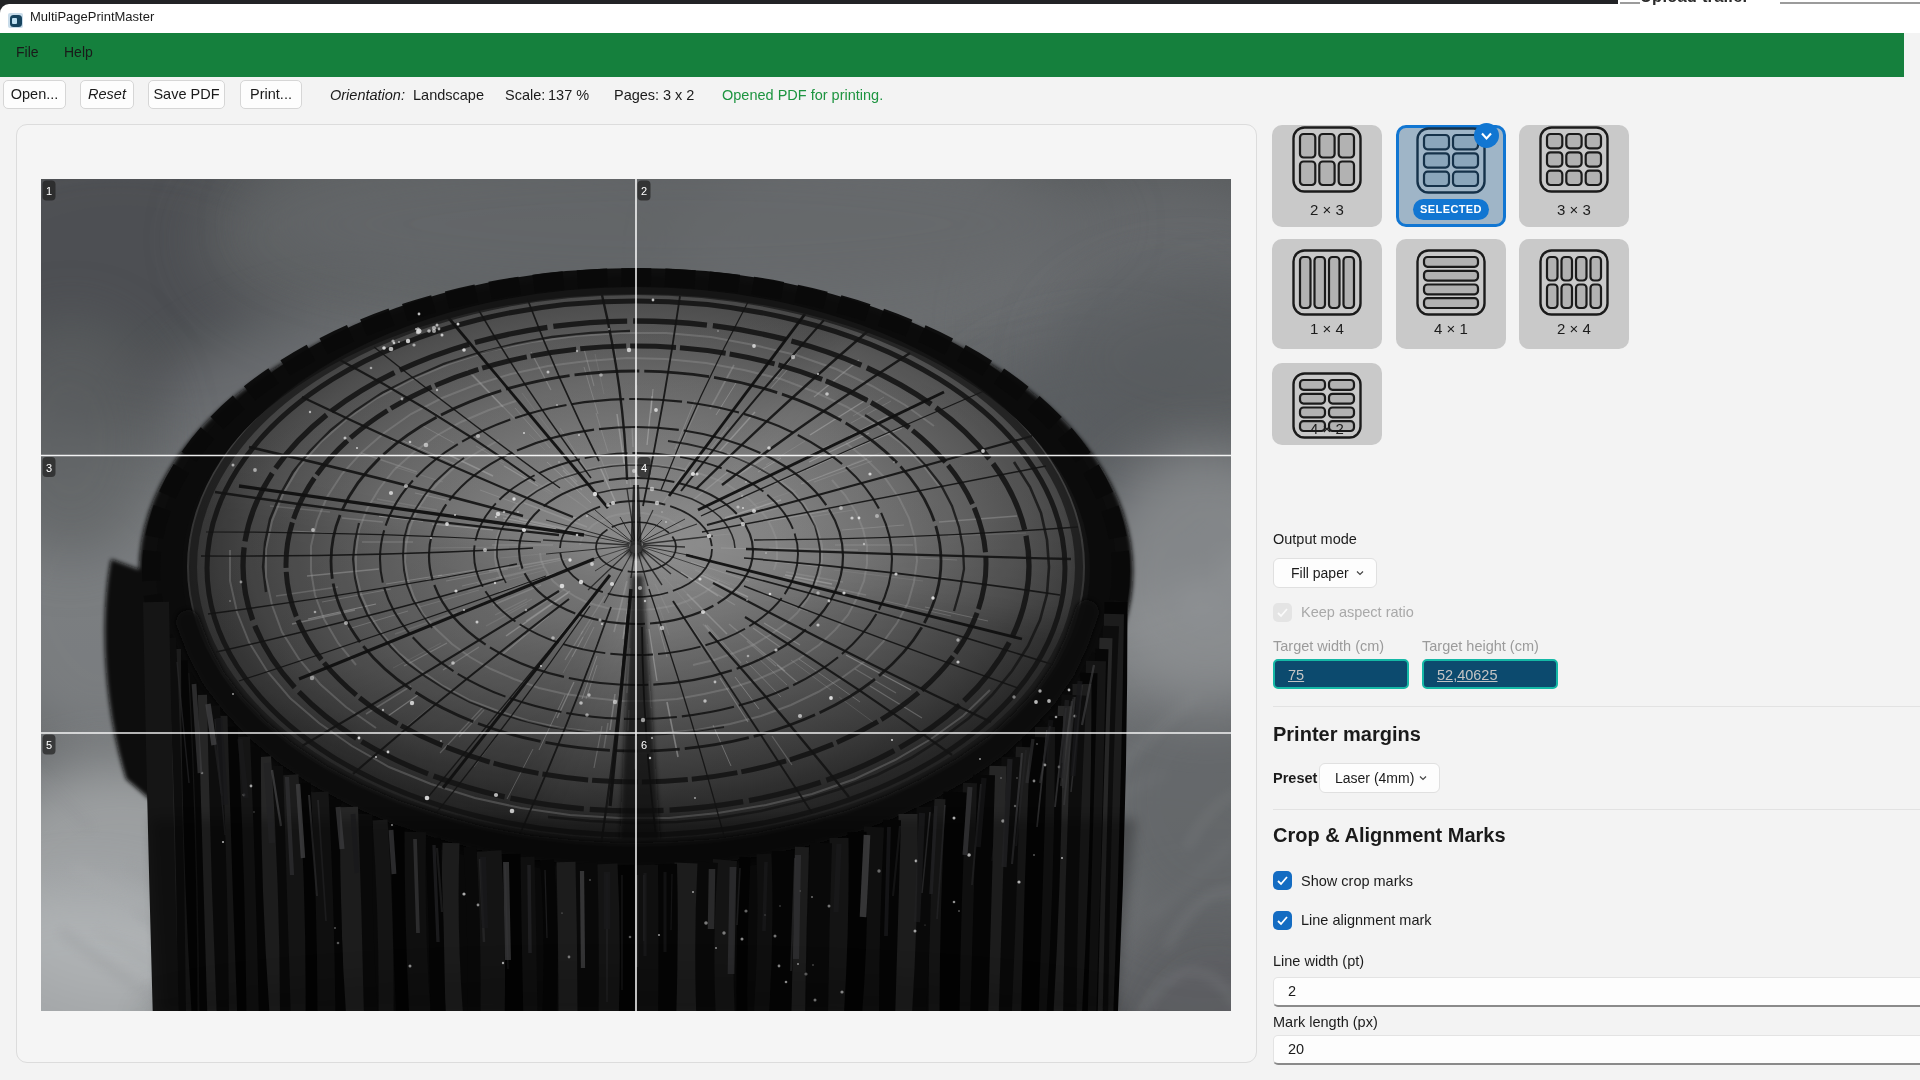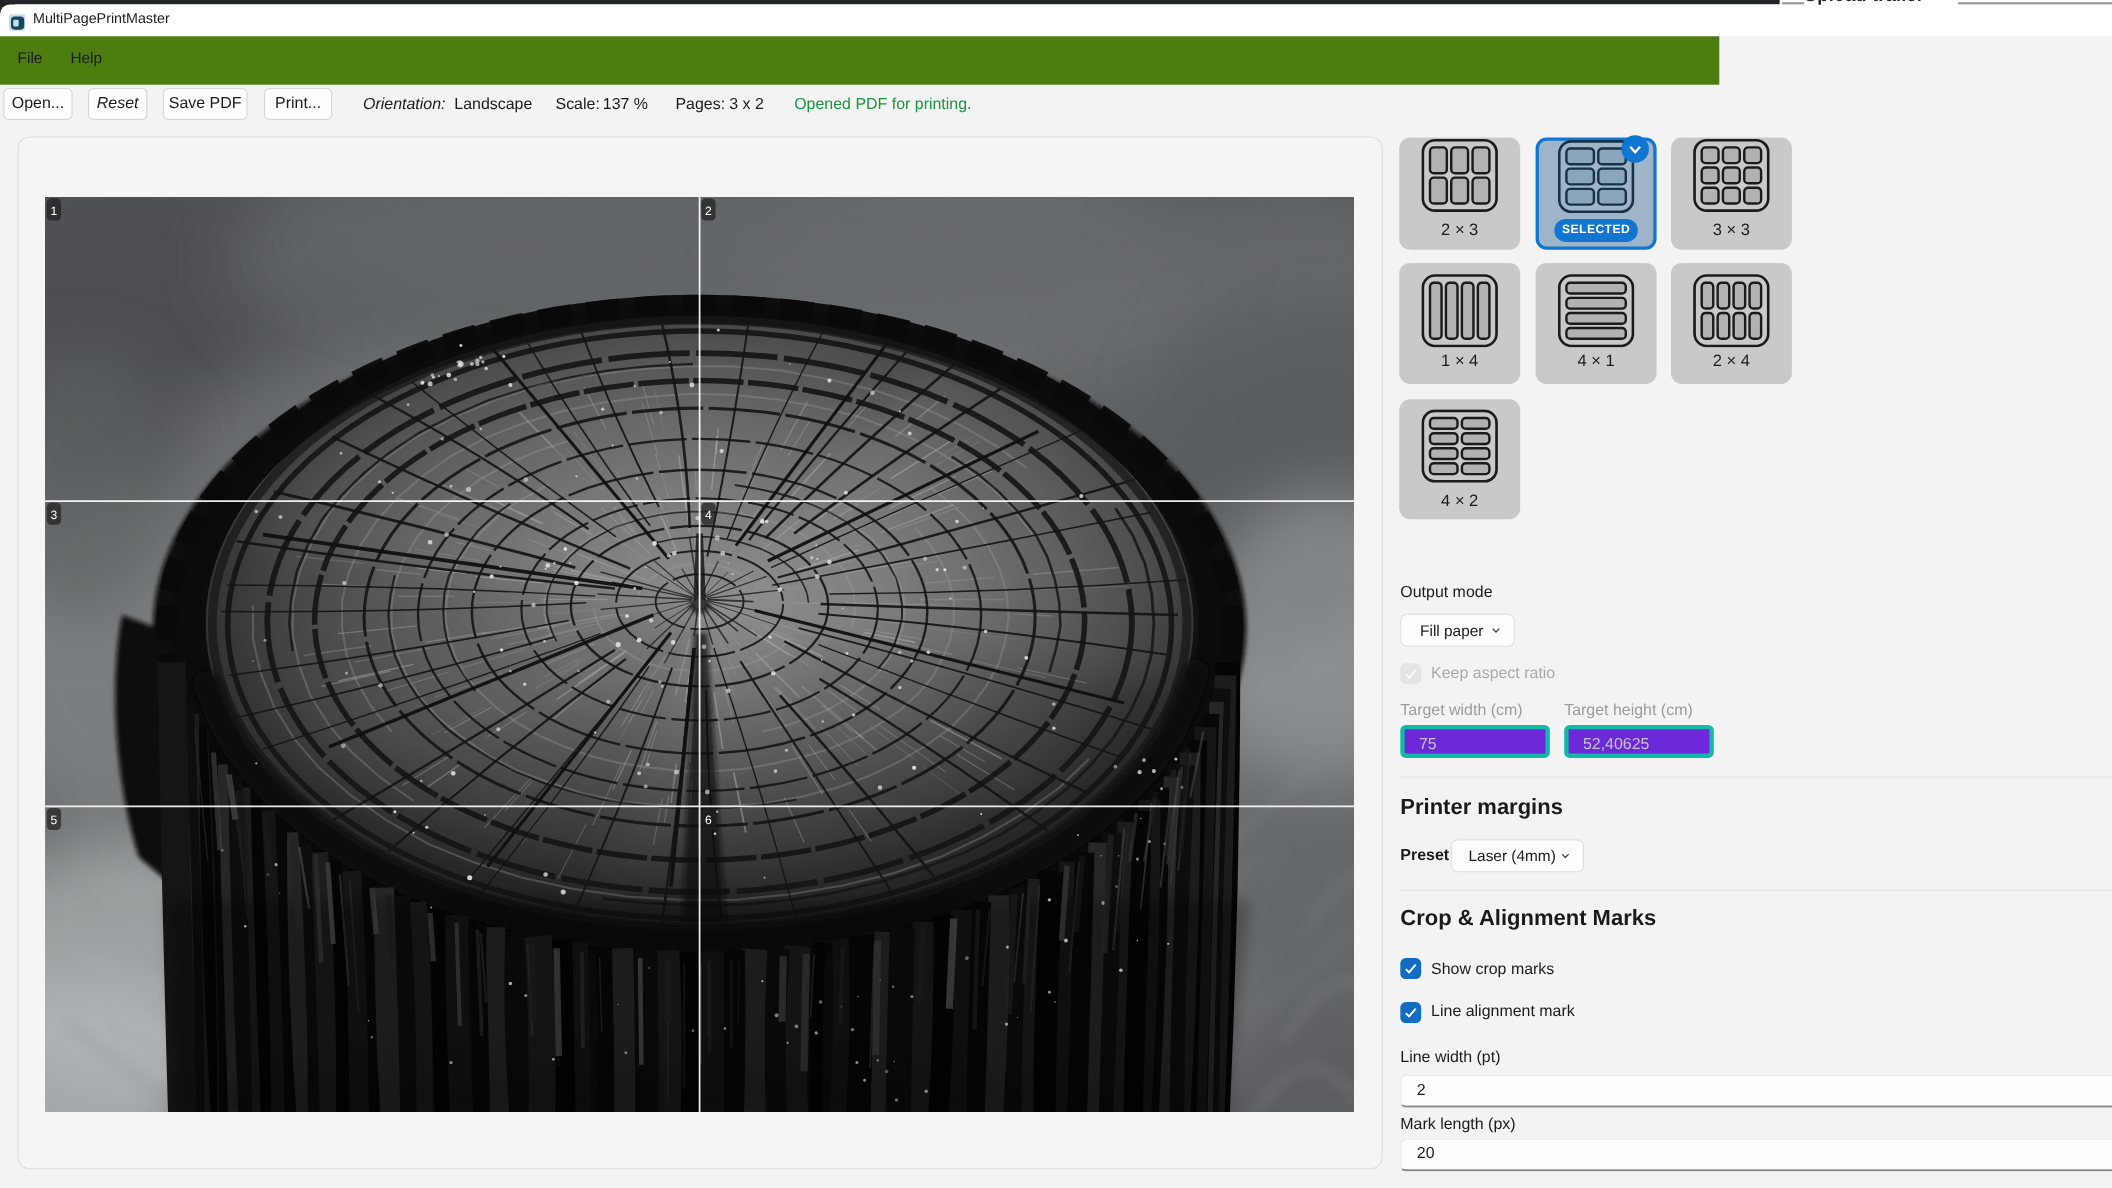--- a/index.html
+++ b/index.html
@@ -12,42 +12,42 @@
 #topfrag { left:1640px; top:-13px; width:140px; height:18px; background:#fff; overflow:hidden;
   font-weight:bold; font-size:16.5px; color:#2a2a2a; letter-spacing:0.2px; }
 
 #cornerdark { left:0; top:3px; width:14px; height:16px; background:#222326; }
 #titlebar { left:0; top:4px; width:1618px; height:29px; background:#ffffff; border-top-left-radius:9px; }
 #appicon { left:8px; top:9px; width:15px; height:15px; background:#c9dcea; border-radius:2px; }
 #appicon .in { position:absolute; left:1.5px; top:1.5px; width:12px; height:12px; background:#17445f; border-radius:3.5px; }
 #appicon .g { position:absolute; left:4px; top:5px; width:4.5px; height:6px; background:#bfe0f2; border-radius:1px; }
 #apptitle { left:30px; top:5px; font-size:13px; color:#1b1b1b; }
 
-#menubar { left:0; top:33px; width:1563px; height:44px; background:#4d7c0f; }
+#menubar { left:0; top:33px; width:1904px; height:44px; background:#15803d; }
 .menuitem { position:absolute; top:11px; font-size:14px; color:#1a1a1a; }
 
 .btn { position:absolute; top:80px; height:29px; background:#fdfdfd; border:1px solid #d6d6d6;
   border-radius:5px; font-size:14.5px; color:#1b1b1b; text-align:center; line-height:27px; }
 .tlabel { position:absolute; top:87px; font-size:14.5px; color:#1b1b1b; }
 
 #panel { left:16px; top:124px; width:1241px; height:939px; background:#f5f5f5;
   border:1px solid #dcdcdc; border-radius:11px; }
 #photo { left:41px; top:179px; width:1190px; height:832px; }
 
 .tile { position:absolute; width:110px; background:#c9c9c9; border-radius:10px; text-align:center; }
 .tlbl { position:absolute; width:100%; bottom:9px; font-size:15px; color:#1c1c1c; }
 .sep { position:absolute; left:1273px; width:647px; height:1px; background:#e2e2e2; }
 .h2 { position:absolute; left:1273px; font-size:20px; font-weight:bold; color:#1a1a1a; }
 .lbl { position:absolute; left:1273px; font-size:14.5px; color:#1b1b1b; }
 .lbl-dis { position:absolute; font-size:14.5px; color:#a9a9a9; }
 .dd { position:absolute; background:#fdfdfd; border:1px solid #e0e0e0; border-radius:6px;
   font-size:14px; color:#1b1b1b; }
 .dd .chev { position:absolute; right:12px; top:50%; margin-top:-4px; width:8px; height:8px; }
-.inp-dis { position:absolute; background:#6d28d9; border:4px solid #14b8a6; border-radius:5px;
-  font-size:14.5px; color:#c4c4c4; line-height:28px; padding-left:13px; }
+.inp-dis { position:absolute; background:#0c4a6e; border:2px solid #14b8a6; border-radius:5px;
+  font-size:14.5px; color:#c4c4c4; line-height:28px; padding-left:13px;text-decoration:underline; }
 .inp { position:absolute; left:1273px; width:700px; height:30px; background:#fdfdfd;
   border:1px solid #e3e3e3; border-bottom:2px solid #8a8a8a; border-radius:5px;
   font-size:14.5px; color:#1a1a1a; line-height:27px; padding-left:14px; }
 .cb { position:absolute; left:1273px; width:19px; height:19px; border-radius:5px; background:#146cc2; }
 .cb svg { position:absolute; left:2px; top:2px; }
 .cblbl { position:absolute; left:1301px; font-size:14.5px; color:#1b1b1b; }
 </style></head>
 <body>
 <div class="abs" id="topstrip"></div>
 <div class="abs" id="cornerdark"></div>
@@ -964,21 +964,21 @@
       <rect x="22.5" y="8.0" width="10.5" height="23.5" rx="3.5" fill="#b2b2b2" stroke="#1b1b1b" stroke-width="2.2"></rect>
       <rect x="37.0" y="8.0" width="10.5" height="23.5" rx="3.5" fill="#b2b2b2" stroke="#1b1b1b" stroke-width="2.2"></rect>
       <rect x="51.5" y="8.0" width="10.5" height="23.5" rx="3.5" fill="#b2b2b2" stroke="#1b1b1b" stroke-width="2.2"></rect>
       <rect x="8.0" y="35.5" width="10.5" height="23.5" rx="3.5" fill="#b2b2b2" stroke="#1b1b1b" stroke-width="2.2"></rect>
       <rect x="22.5" y="35.5" width="10.5" height="23.5" rx="3.5" fill="#b2b2b2" stroke="#1b1b1b" stroke-width="2.2"></rect>
       <rect x="37.0" y="35.5" width="10.5" height="23.5" rx="3.5" fill="#b2b2b2" stroke="#1b1b1b" stroke-width="2.2"></rect>
       <rect x="51.5" y="35.5" width="10.5" height="23.5" rx="3.5" fill="#b2b2b2" stroke="#1b1b1b" stroke-width="2.2"></rect>
     </svg>
 <div class="tlbl" style="bottom:12px;">2 × 4</div>
 </div>
-<div class="tile" style="left:1272px; top:363px; height:109px;">
+<div class="tile" style="left:1272px; top:363px; height:82px;">
 <svg width="70" height="67" viewBox="0 0 70 67" style="position:absolute;left:50%;margin-left:-35px;top:9px;">
       <rect x="1.5" y="1.5" width="67" height="64" rx="11" fill="none" stroke="#1b1b1b" stroke-width="2.4"></rect>
       <rect x="8.0" y="8.0" width="25.0" height="9.8" rx="3.5" fill="#b2b2b2" stroke="#1b1b1b" stroke-width="2.2"></rect>
       <rect x="37.0" y="8.0" width="25.0" height="9.8" rx="3.5" fill="#b2b2b2" stroke="#1b1b1b" stroke-width="2.2"></rect>
       <rect x="8.0" y="21.8" width="25.0" height="9.8" rx="3.5" fill="#b2b2b2" stroke="#1b1b1b" stroke-width="2.2"></rect>
       <rect x="37.0" y="21.8" width="25.0" height="9.8" rx="3.5" fill="#b2b2b2" stroke="#1b1b1b" stroke-width="2.2"></rect>
       <rect x="8.0" y="35.5" width="25.0" height="9.8" rx="3.5" fill="#b2b2b2" stroke="#1b1b1b" stroke-width="2.2"></rect>
       <rect x="37.0" y="35.5" width="25.0" height="9.8" rx="3.5" fill="#b2b2b2" stroke="#1b1b1b" stroke-width="2.2"></rect>
       <rect x="8.0" y="49.2" width="25.0" height="9.8" rx="3.5" fill="#b2b2b2" stroke="#1b1b1b" stroke-width="2.2"></rect>
       <rect x="37.0" y="49.2" width="25.0" height="9.8" rx="3.5" fill="#b2b2b2" stroke="#1b1b1b" stroke-width="2.2"></rect>

